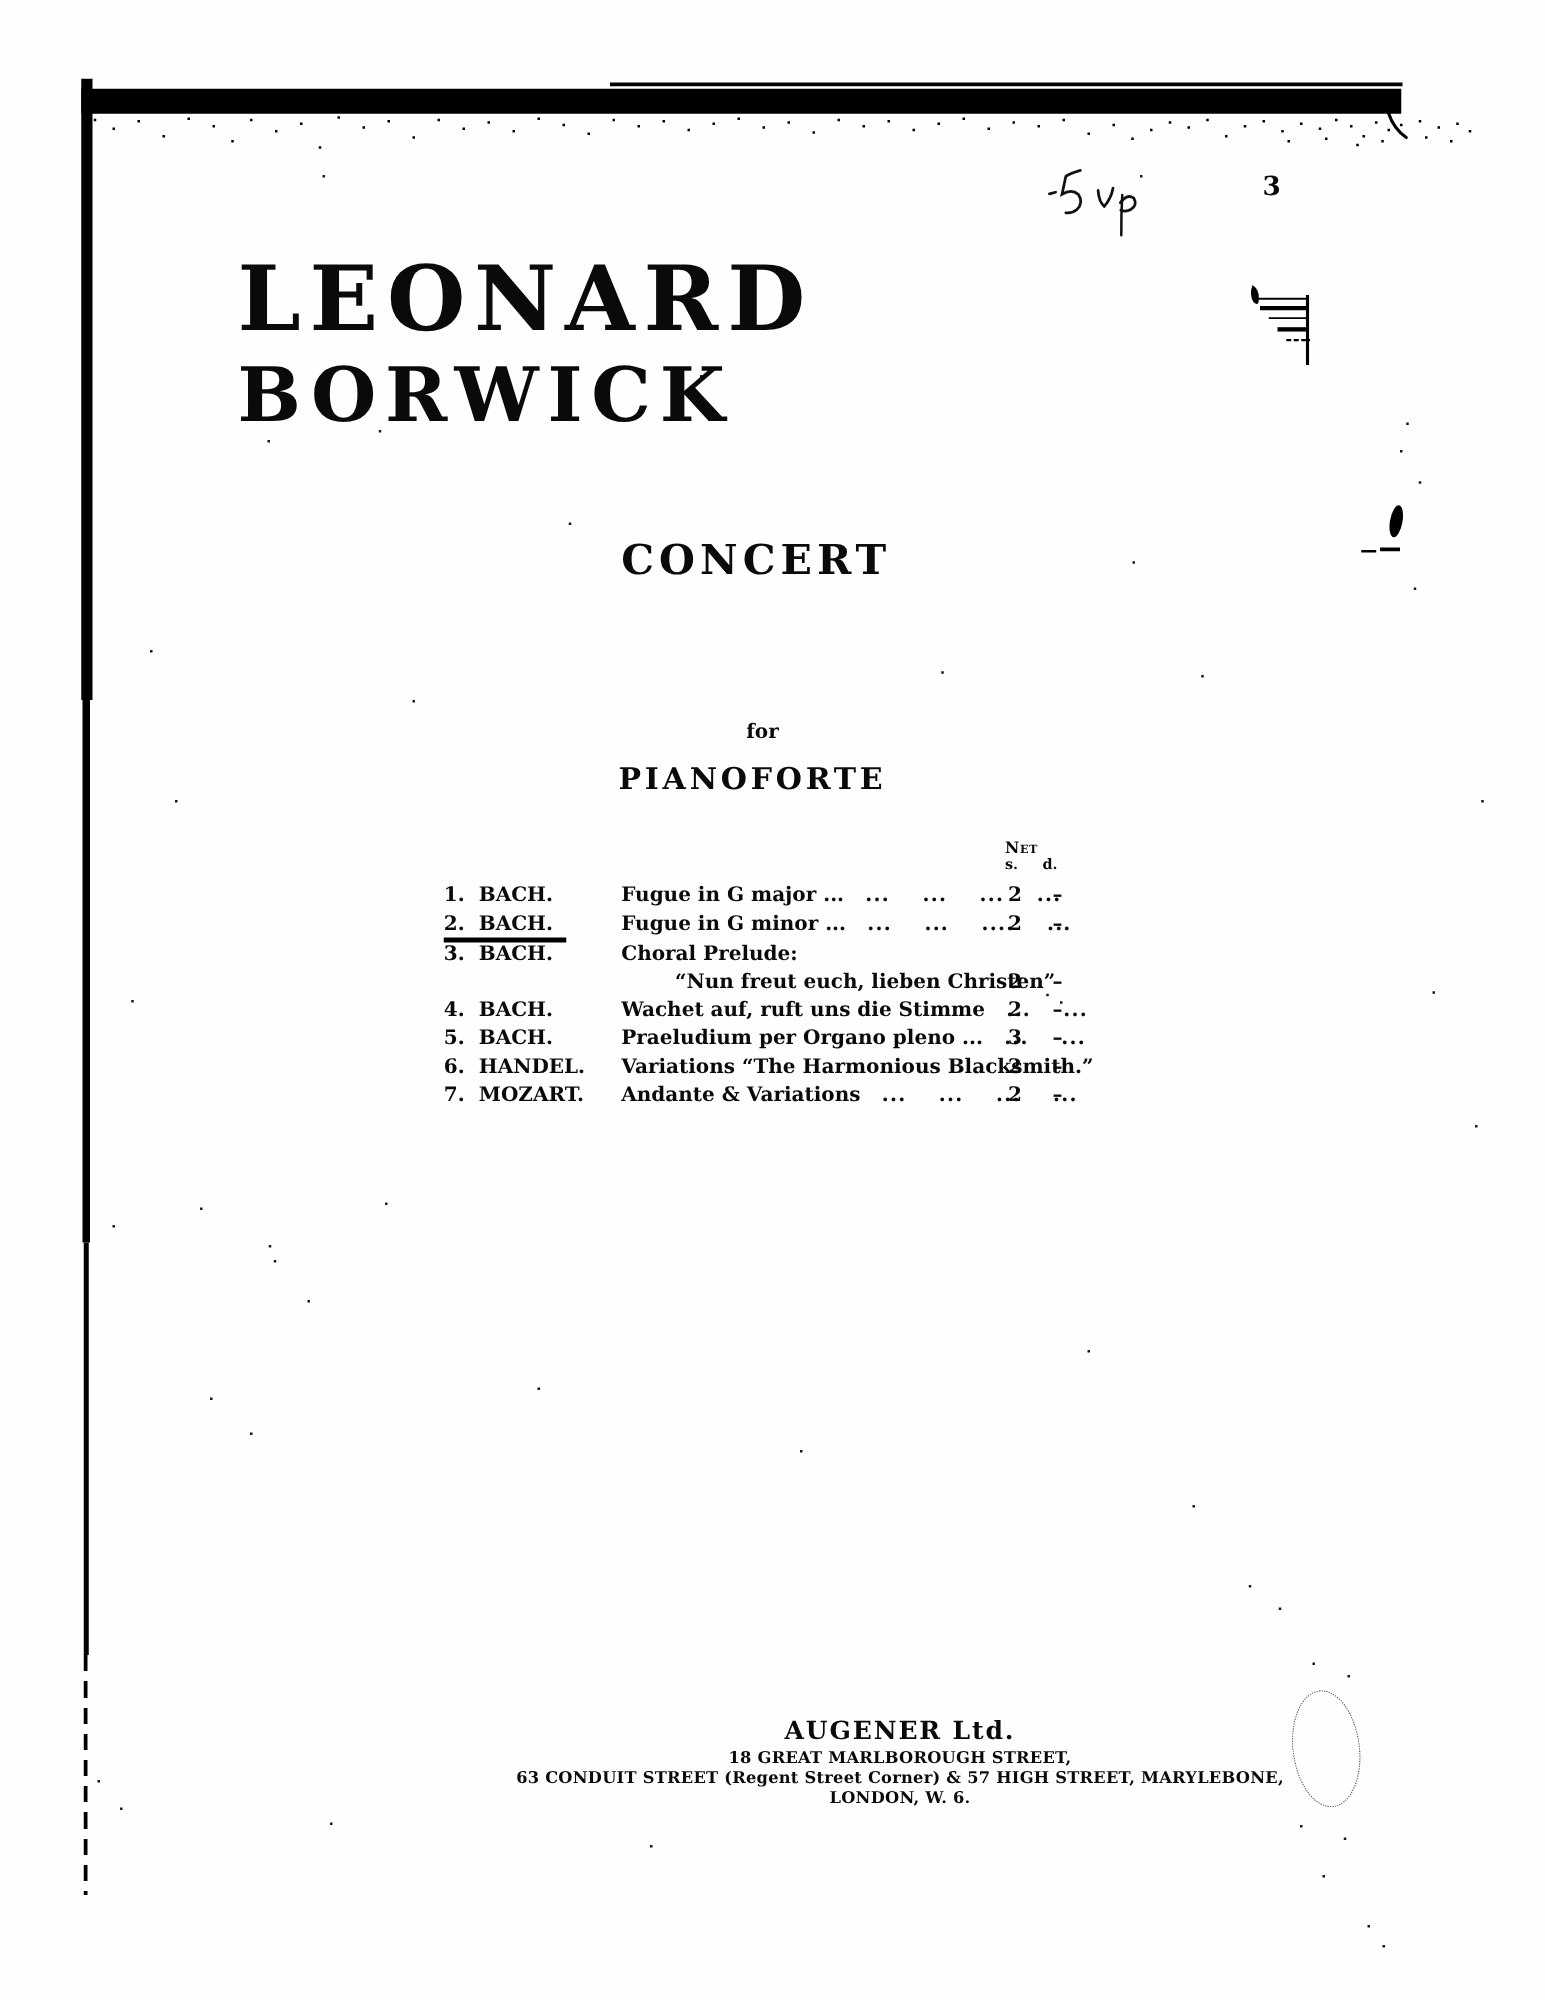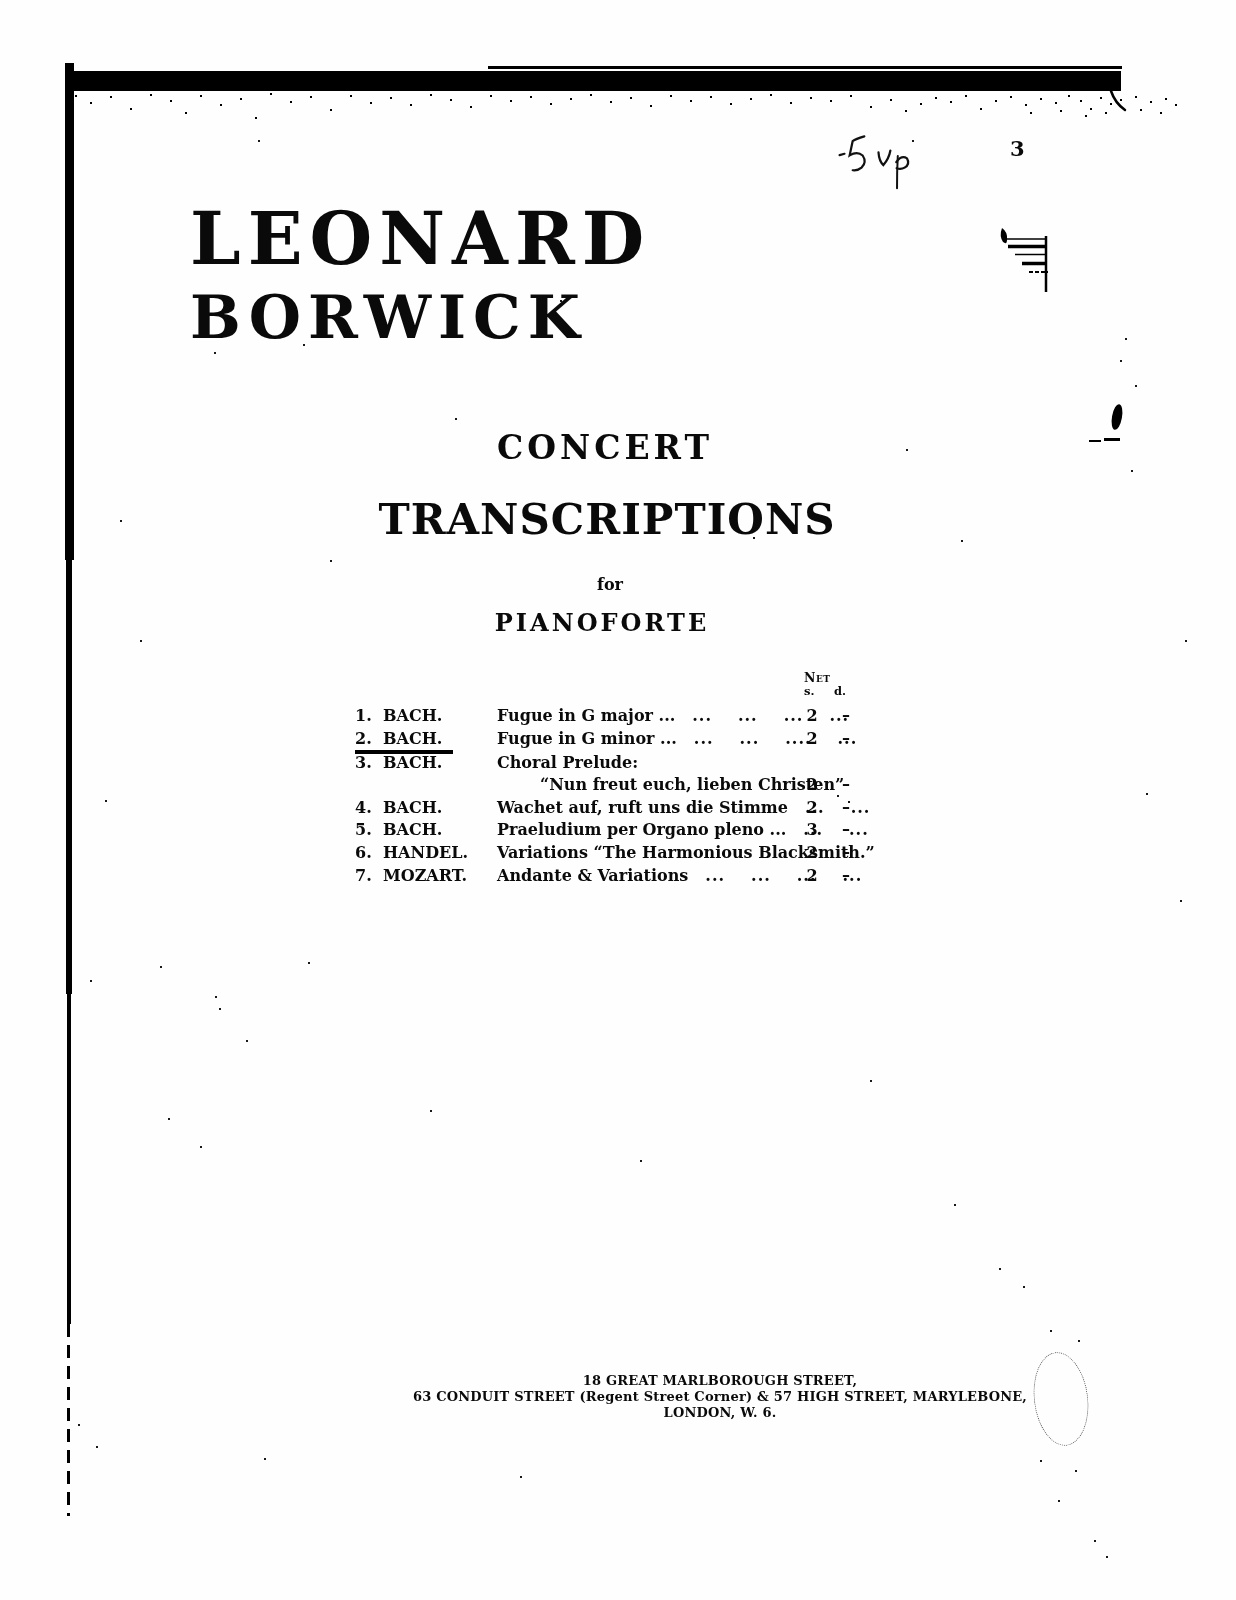--- a/index.html
+++ b/index.html
@@ -126,21 +126,20 @@
       <rect x="1104" y="438" width="16" height="3"></rect>
     </g>
   </svg>
 
   <div class="abs pagenum">3</div>
 
   <h1 class="abs title-l1">LEONARD</h1>
   <h1 class="abs title-l2">BORWICK</h1>
 
   <div class="abs concert">CONCERT</div>
-  <div class="abs transcriptions">TRANSCRIPTIONS</div>
   <div class="abs forword">for</div>
   <div class="abs pianoforte">PIANOFORTE</div>
 
   <div class="abs catalog">
     <span class="net">Net</span>
     <span class="slab">s.</span>
     <span class="dlab">d.</span>
 
     <div class="row r1">
       <span class="num">1.</span>
@@ -197,18 +196,19 @@
     <div class="row r7">
       <span class="num">7.</span>
       <span class="comp">MOZART.</span>
       <span class="ttl"><span>Andante &amp; Variations</span><span class="lead"> ...  ...  ...  ...</span></span>
       <span class="ps">2</span>
       <span class="pd">–</span>
     </div>
   </div>
 
   <div class="abs publisher">
+    <div class="pubname">AUGENER Ltd.</div>
     <div class="pubaddr">18 GREAT MARLBOROUGH STREET,</div>
     <div class="pubaddr">63 CONDUIT STREET (Regent Street Corner) &amp; 57 HIGH STREET, MARYLEBONE,</div>
     <div class="pubaddr">LONDON, W. 6.</div>
   </div>
 
 </div>
 
 </body></html>

